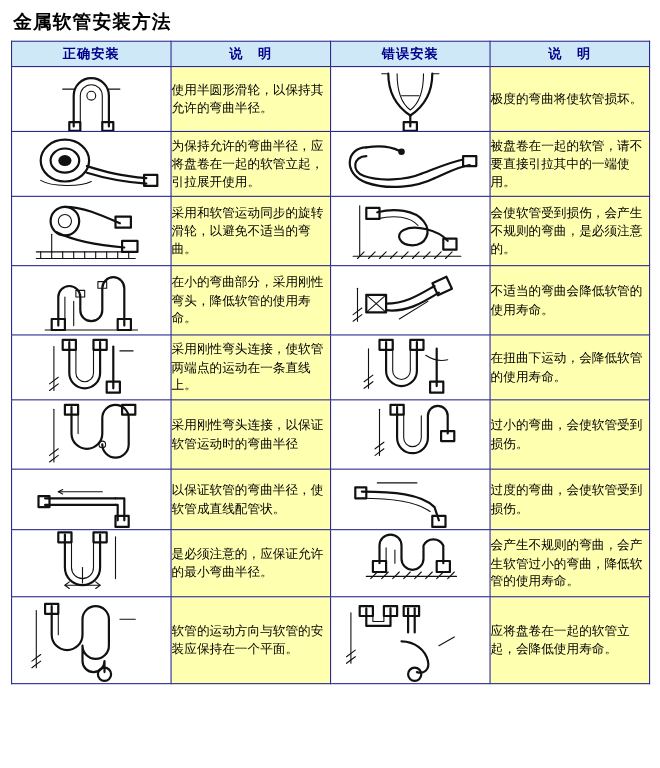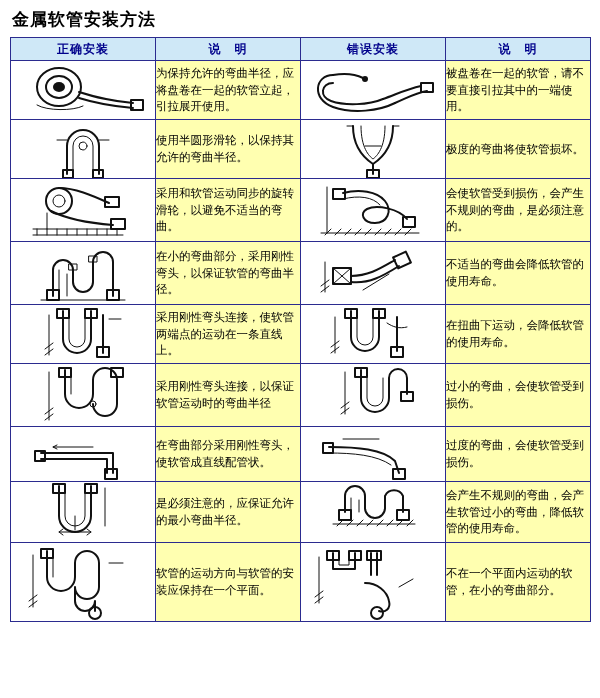--- a/index.html
+++ b/index.html
@@ -104,20 +104,46 @@
         <th class="head">说　明</th>
         <th class="head">错误安装</th>
         <th class="head">说　明</th>
       </tr>
     </thead>
     <tbody>
 
       <tr>
         <td class="img-cell">
           <svg width="140" height="58" viewBox="0 0 140 58">
+            <path class="stroke" d="M54 54 L54 26 A16 16 0 0 1 86 26 L86 54"></path>
+            <path class="thin" d="M60 54 L60 26 A10 10 0 0 1 80 26 L80 54"></path>
+            <circle class="thin" cx="70" cy="26" r="4"></circle>
+            <rect class="stroke" x="50" y="50" width="10" height="8"></rect>
+            <rect class="stroke" x="80" y="50" width="10" height="8"></rect>
+            <path class="thin" d="M44 20 L54 20"></path>
+            <path class="thin" d="M86 20 L96 20"></path>
+          </svg>
+        </td>
+        <td class="txt-cell">使用半圆形滑轮，以保持其允许的弯曲半径。</td>
+        <td class="img-cell">
+          <svg width="140" height="58" viewBox="0 0 140 58">
+            <path class="stroke" d="M50 6 C50 30 64 40 70 44 C76 40 90 30 90 6"></path>
+            <path class="thin" d="M58 6 C58 28 66 36 70 39 C74 36 82 28 82 6"></path>
+            <path class="stroke" d="M70 44 L70 54"></path>
+            <rect class="stroke" x="64" y="50" width="12" height="8"></rect>
+            <path class="thin" d="M44 6 L50 6 M90 6 L96 6"></path>
+            <path class="thin" d="M62 26 L78 26"></path>
+          </svg>
+        </td>
+        <td class="txt-cell">极度的弯曲将使软管损坏。</td>
+      </tr>
+
+      <tr>
+        <td class="img-cell">
+          <svg width="140" height="58" viewBox="0 0 140 58">
             <ellipse class="stroke" cx="46" cy="26" rx="22" ry="19"></ellipse>
             <ellipse class="stroke" cx="46" cy="26" rx="13" ry="11"></ellipse>
             <ellipse class="fillblk" cx="46" cy="26" rx="6" ry="5"></ellipse>
             <path class="stroke" d="M66 31 C82 36 96 40 120 42"></path>
             <path class="stroke" d="M66 37 C82 42 96 45 120 47"></path>
             <rect class="stroke" x="118" y="39" width="12" height="10"></rect>
             <path class="thin" d="M24 44 C34 50 60 50 70 45"></path>
           </svg>
         </td>
         <td class="txt-cell">为保持允许的弯曲半径，应将盘卷在一起的软管立起，引拉展开使用。</td>
@@ -126,46 +152,20 @@
             <path class="stroke" d="M30 22 C18 22 16 36 28 40 C42 45 66 44 80 38"></path>
             <path class="stroke" d="M30 14 C12 14 8 38 30 46 C50 53 76 50 92 42"></path>
             <path class="stroke" d="M92 42 C104 37 112 32 124 30"></path>
             <path class="stroke" d="M80 38 C94 33 104 28 118 25"></path>
             <rect class="stroke" x="118" y="22" width="12" height="9"></rect>
             <path class="stroke" d="M30 14 C42 12 52 13 60 17"></path>
             <circle class="fillblk" cx="62" cy="18" r="3"></circle>
           </svg>
         </td>
         <td class="txt-cell">被盘卷在一起的软管，请不要直接引拉其中的一端使用。</td>
-      </tr>
-
-      <tr>
-        <td class="img-cell">
-          <svg width="140" height="58" viewBox="0 0 140 58">
-            <path class="stroke" d="M54 54 L54 26 A16 16 0 0 1 86 26 L86 54"></path>
-            <path class="thin" d="M60 54 L60 26 A10 10 0 0 1 80 26 L80 54"></path>
-            <circle class="thin" cx="70" cy="26" r="4"></circle>
-            <rect class="stroke" x="50" y="50" width="10" height="8"></rect>
-            <rect class="stroke" x="80" y="50" width="10" height="8"></rect>
-            <path class="thin" d="M44 20 L54 20"></path>
-            <path class="thin" d="M86 20 L96 20"></path>
-          </svg>
-        </td>
-        <td class="txt-cell">使用半圆形滑轮，以保持其允许的弯曲半径。</td>
-        <td class="img-cell">
-          <svg width="140" height="58" viewBox="0 0 140 58">
-            <path class="stroke" d="M50 6 C50 30 64 40 70 44 C76 40 90 30 90 6"></path>
-            <path class="thin" d="M58 6 C58 28 66 36 70 39 C74 36 82 28 82 6"></path>
-            <path class="stroke" d="M70 44 L70 54"></path>
-            <rect class="stroke" x="64" y="50" width="12" height="8"></rect>
-            <path class="thin" d="M44 6 L50 6 M90 6 L96 6"></path>
-            <path class="thin" d="M62 26 L78 26"></path>
-          </svg>
-        </td>
-        <td class="txt-cell">极度的弯曲将使软管损坏。</td>
       </tr>
 
       <tr>
         <td class="img-cell">
           <svg width="140" height="62" viewBox="0 0 140 62">
             <circle class="stroke" cx="46" cy="22" r="13"></circle>
             <circle class="thin" cx="46" cy="22" r="6"></circle>
             <path class="stroke" d="M46 9 C62 9 78 16 96 24"></path>
             <path class="stroke" d="M38 32 C54 40 74 44 100 46"></path>
             <rect class="stroke" x="98" y="40" width="14" height="10"></rect>
@@ -196,21 +196,21 @@
           <svg width="140" height="62" viewBox="0 0 140 62">
             <path class="stroke" d="M40 54 L40 28 A10 10 0 0 1 60 28 L60 40 A10 10 0 0 0 80 40 L80 20 A10 10 0 0 1 100 20 L100 54"></path>
             <path class="thin" d="M46 54 L46 28 M54 54 L54 32"></path>
             <rect class="stroke" x="34" y="48" width="12" height="10"></rect>
             <rect class="stroke" x="94" y="48" width="12" height="10"></rect>
             <rect class="thin" x="56" y="22" width="8" height="6"></rect>
             <rect class="thin" x="76" y="14" width="8" height="6"></rect>
             <path class="thin" d="M28 58 L112 58"></path>
           </svg>
         </td>
-        <td class="txt-cell">在小的弯曲部分，采用刚性弯头，以保证软管的弯曲半径。</td>
+        <td class="txt-cell">在小的弯曲部分，采用刚性弯头，降低软管的使用寿命。</td>
         <td class="img-cell">
           <svg width="140" height="62" viewBox="0 0 140 62">
             <rect class="stroke" x="30" y="26" width="18" height="16"></rect>
             <path class="thin" d="M30 26 L48 42 M48 26 L30 42"></path>
             <path class="stroke" d="M48 34 C66 34 78 26 92 18"></path>
             <path class="stroke" d="M48 40 C66 42 80 34 96 24"></path>
             <rect class="stroke" x="92" y="12" width="14" height="12" transform="rotate(-25 99 18)"></rect>
             <path class="thin" d="M22 20 L22 50"></path>
             <path class="thin" d="M18 50 L26 44 M18 44 L26 38"></path>
             <path class="thin" d="M60 48 L86 32"></path>
@@ -282,21 +282,21 @@
             <path class="stroke" d="M28 26 L92 26"></path>
             <path class="stroke" d="M28 32 L92 32"></path>
             <path class="stroke" d="M92 26 L100 26 L100 46"></path>
             <path class="stroke" d="M92 32 L94 32 L94 46"></path>
             <rect class="stroke" x="22" y="24" width="10" height="10"></rect>
             <rect class="stroke" x="92" y="42" width="12" height="10"></rect>
             <path class="thin" d="M40 20 L80 20"></path>
             <path class="thin" d="M44 18 L40 20 L44 22"></path>
           </svg>
         </td>
-        <td class="txt-cell">在弯曲部分采用刚性弯头，使软管成直线配管状。</td>
+        <td class="txt-cell">以保证软管的弯曲半径，使软管成直线配管状。</td>
         <td class="img-cell">
           <svg width="140" height="54" viewBox="0 0 140 54">
             <path class="stroke" d="M26 20 C54 20 80 22 92 34 L96 46"></path>
             <path class="thin" d="M26 26 C50 26 74 28 88 38"></path>
             <rect class="stroke" x="20" y="16" width="10" height="10"></rect>
             <rect class="stroke" x="90" y="42" width="12" height="10"></rect>
             <path class="thin" d="M40 12 L76 12"></path>
           </svg>
         </td>
         <td class="txt-cell">过度的弯曲，会使软管受到损伤。</td>
@@ -351,18 +351,18 @@
             <path class="stroke" d="M68 10 L68 32"></path>
             <path class="stroke" d="M74 10 L74 32"></path>
             <rect class="stroke" x="64" y="8" width="14" height="9"></rect>
             <path class="stroke" d="M62 40 C74 40 84 48 86 58 C88 66 82 70 76 68"></path>
             <circle class="stroke" cx="74" cy="70" r="6"></circle>
             <path class="thin" d="M16 14 L16 60"></path>
             <path class="thin" d="M12 60 L20 54 M12 54 L20 48"></path>
             <path class="thin" d="M96 44 L110 36"></path>
           </svg>
         </td>
-        <td class="txt-cell">不在一个平面内运动的软管，在小的弯曲部分。</td>
+        <td class="txt-cell">应将盘卷在一起的软管立起，会降低使用寿命。</td>
       </tr>
 
     </tbody>
   </table>
 </div>
 
 </body></html>

